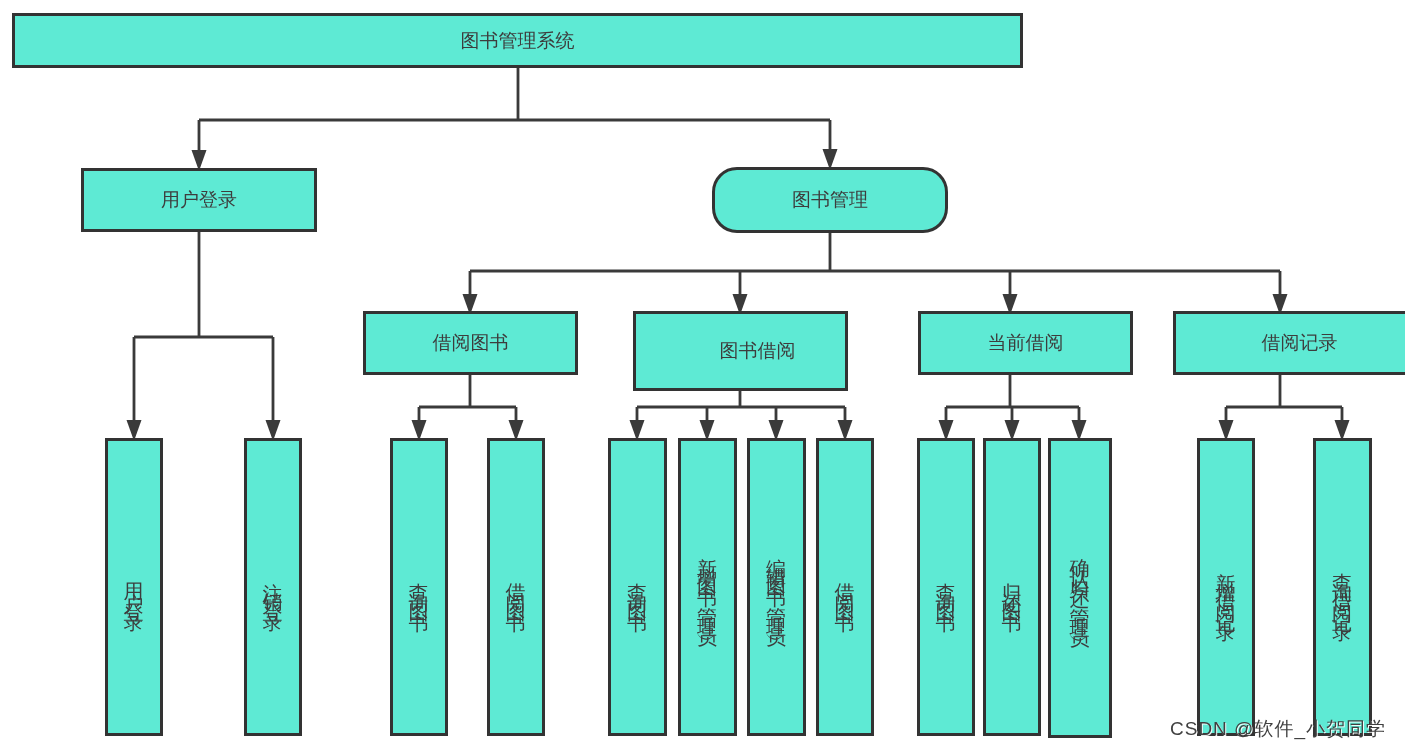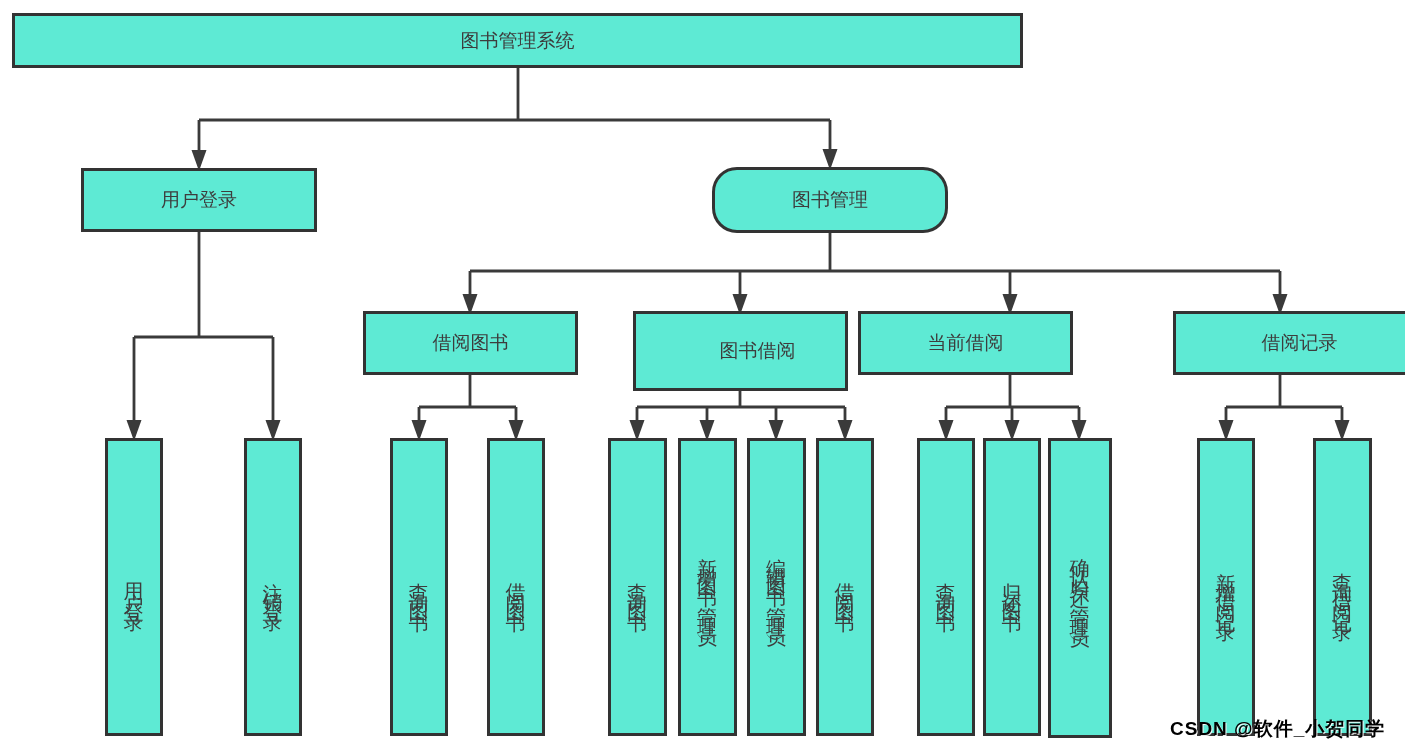--- a/index.html
+++ b/index.html
@@ -12,24 +12,23 @@
     position:absolute;box-sizing:border-box;border:3px solid #333333;background:#5eead4;
     display:flex;align-items:center;justify-content:center;
     color:#3d3d3d;font-size:19px;z-index:2;white-space:nowrap;
   }
   .vnode{
     writing-mode:vertical-rl;text-orientation:mixed;
     font-size:20px;letter-spacing:10px;line-height:1;
   }
   .watermark{
     position:absolute;left:1170px;top:716px;z-index:3;
-    font-size:19px;color:#000000;letter-spacing:1px;
+    font-size:19px;color:#404040;letter-spacing:1px;
     text-shadow:1px 1px 0 rgba(255,255,255,.9);
     white-space:nowrap;
-    font-weight:bold;
   }
 </style>
 </head>
 <body>
 
 <div class="canvas">
 
   <svg class="connectors" width="1405" height="747" viewBox="0 0 1405 747">
     <g stroke="#3a3a3a" stroke-width="2.8" fill="none">
 
@@ -70,21 +69,21 @@
     </g>
   </svg>
 
   <div class="node" style="left:12px;top:13px;width:1011px;height:55px;">图书管理系统</div>
 
   <div class="node" style="left:81px;top:168px;width:236px;height:64px;">用户登录</div>
   <div class="node" style="left:712px;top:167px;width:236px;height:66px;border-radius:25px;">图书管理</div>
 
   <div class="node" style="left:363px;top:311px;width:215px;height:64px;">借阅图书</div>
   <div class="node" style="left:633px;top:311px;width:215px;height:80px;padding-left:34px;">图书借阅</div>
-  <div class="node" style="left:858px;top:311px;width:215px;height:64px;">当前借阅</div>
+  <div class="node" style="left:918px;top:311px;width:215px;height:64px;">当前借阅</div>
   <div class="node" style="left:1173px;top:311px;width:253px;height:64px;">借阅记录</div>
 
   <div class="node vnode" style="left:105px;top:438px;width:58px;height:298px;">用户登录</div>
   <div class="node vnode" style="left:244px;top:438px;width:58px;height:298px;">注销登录</div>
 
   <div class="node vnode" style="left:390px;top:438px;width:58px;height:298px;">查询图书</div>
   <div class="node vnode" style="left:487px;top:438px;width:58px;height:298px;">借阅图书</div>
 
   <div class="node vnode" style="left:608px;top:438px;width:59px;height:298px;">查询图书</div>
   <div class="node vnode" style="left:678px;top:438px;width:59px;height:298px;">新增图书（管理员）</div>

